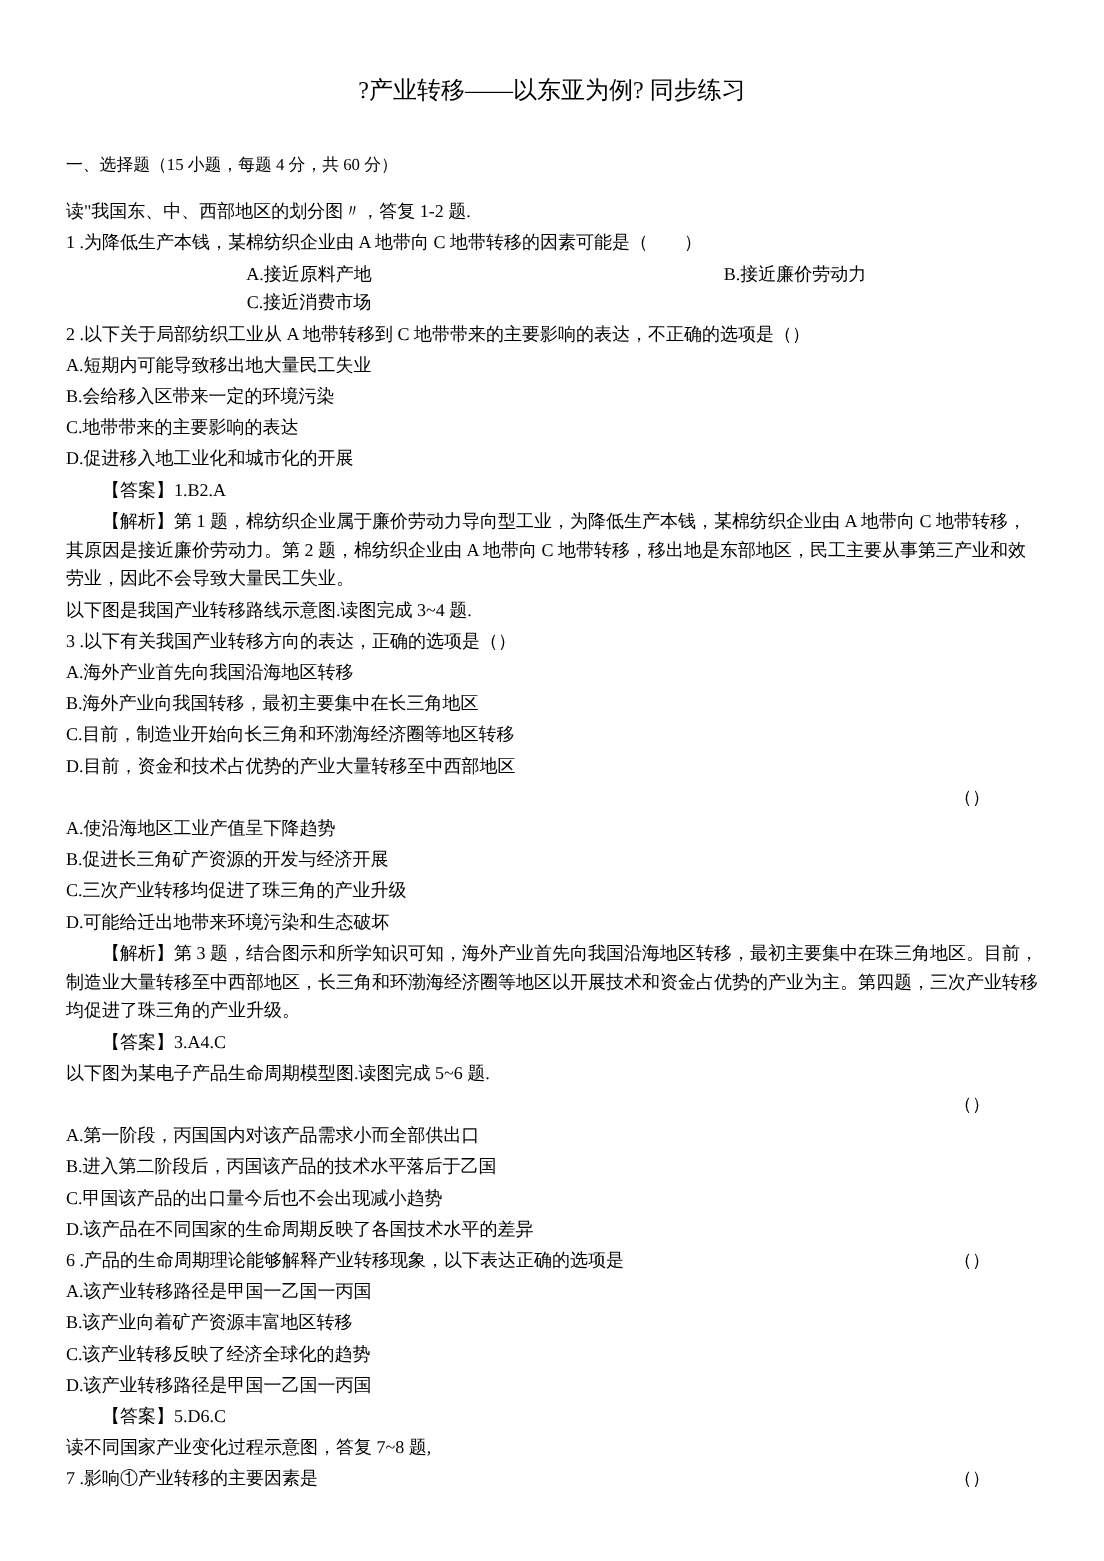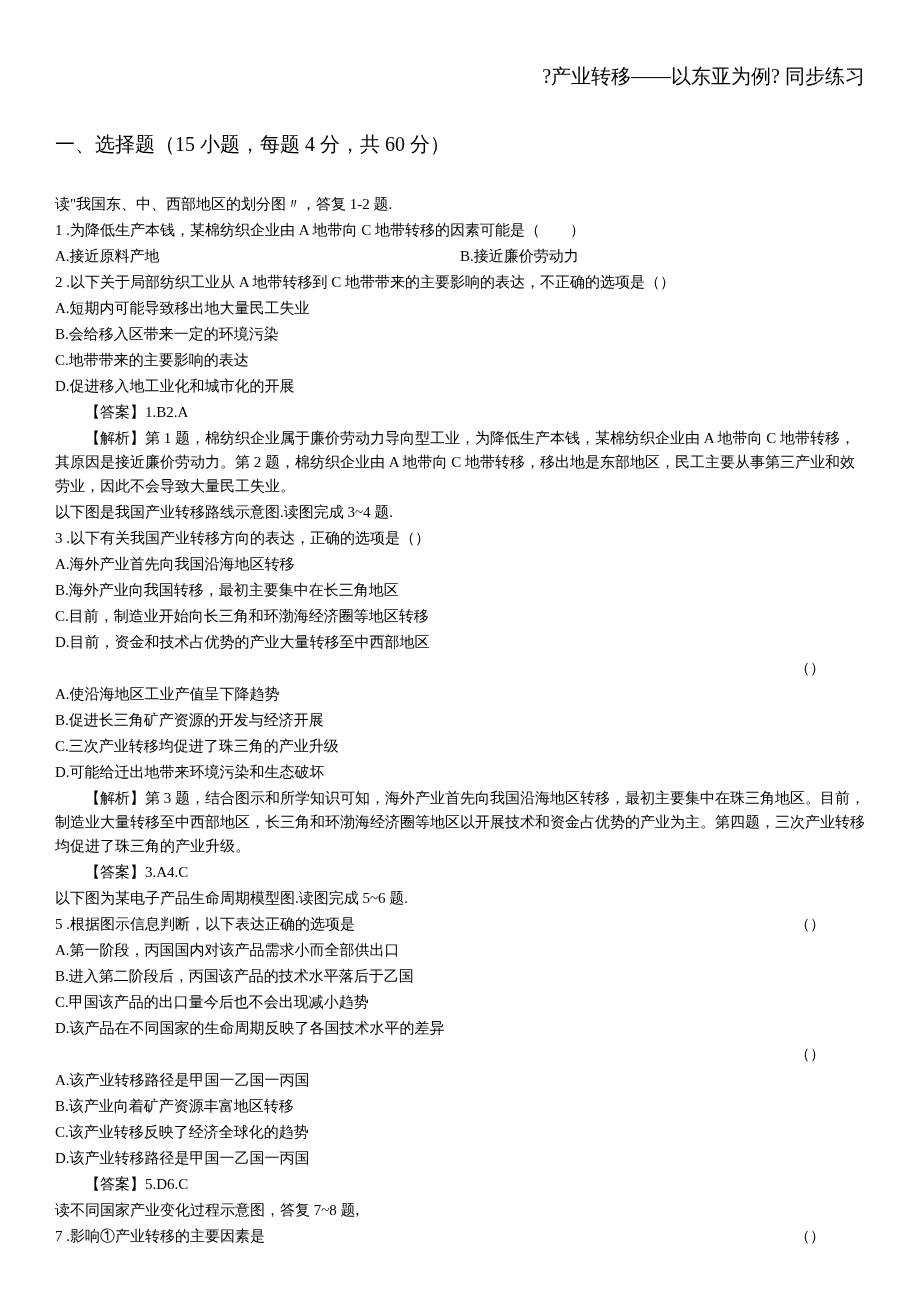--- a/index.html
+++ b/index.html
@@ -6,40 +6,41 @@
       font-family: "SimSun", "宋体", serif;
       font-size: 15px;
       line-height: 1.6;
       color: #000;
       background: #fff;
       margin: 0;
       padding: 60px 55px;
       width: 810px;
     }
     .title {
-      text-align: right;
+      text-align: center;
       font-size: 20px;
       margin-bottom: 36px;
     }
     .section-header {
-      font-size: 20px;
-      margin: 20px 0 32px;
+      font-size: 14px;
+      margin: 20px 0 15px;
     }
     .paragraph {
       margin: 2px 0;
     }
     .answer-label, .analysis-label {
       display: inline;
       text-align: center;
     }
     .answer-box {
       text-indent: 2em;
     }
     .option-row {
       display: flex;
+      text-align: center;
     }
     .option-row .opt {
       flex: 0 0 50%;
     }
     .paren-right {
       float: right;
       margin-right: 40px;
     }
     .q-line {
       overflow: hidden;
@@ -53,20 +54,21 @@
 <div class="section-header">一、选择题（15 小题，每题 4 分，共 60 分）</div>
 
 <div class="paragraph">读"我国东、中、西部地区的划分图〃，答复 1-2 题.</div>
 
 <div class="paragraph">1 .为降低生产本钱，某棉纺织企业由 A 地带向 C 地带转移的因素可能是（　　）</div>
 <div class="option-row">
   <div class="opt">A.接近原料产地</div>
   <div class="opt">B.接近廉价劳动力</div>
 </div>
 <div class="option-row">
+  <div class="opt">C.接近消费市场</div>
 </div>
 
 <div class="paragraph">2 .以下关于局部纺织工业从 A 地带转移到 C 地带带来的主要影响的表达，不正确的选项是（）</div>
 <div class="paragraph">A.短期内可能导致移出地大量民工失业</div>
 <div class="paragraph">B.会给移入区带来一定的环境污染</div>
 <div class="paragraph">C.地带带来的主要影响的表达</div>
 <div class="paragraph">D.促进移入地工业化和城市化的开展</div>
 
 <div class="paragraph answer-box">
   <span class="answer-label">【答案】</span><span>1.B2.A</span>
@@ -96,29 +98,29 @@
   <span style="margin-left:2em" class="analysis-label">【解析】</span><span>第 3 题，结合图示和所学知识可知，海外产业首先向我国沿海地区转移，最初主要集中在珠三角地区。目前，制造业大量转移至中西部地区，长三角和环渤海经济圈等地区以开展技术和资金占优势的产业为主。第四题，三次产业转移均促进了珠三角的产业升级。</span>
 </div>
 
 <div class="paragraph answer-box">
   <span class="answer-label">【答案】</span><span>3.A4.C</span>
 </div>
 
 <div class="paragraph">以下图为某电子产品生命周期模型图.读图完成 5~6 题.</div>
 
 <div class="paragraph q-line">
-  <span>5 .根据图示信息判断，以下表达正确的选项是</span>
   <span class="paren-right">（）</span>
 </div>
 <div class="paragraph">A.第一阶段，丙国国内对该产品需求小而全部供出口</div>
 <div class="paragraph">B.进入第二阶段后，丙国该产品的技术水平落后于乙国</div>
 <div class="paragraph">C.甲国该产品的出口量今后也不会出现减小趋势</div>
 <div class="paragraph">D.该产品在不同国家的生命周期反映了各国技术水平的差异</div>
 
 <div class="paragraph q-line">
+  <span>6 .产品的生命周期理论能够解释产业转移现象，以下表达正确的选项是</span>
   <span class="paren-right">（）</span>
 </div>
 <div class="paragraph">A.该产业转移路径是甲国一乙国一丙国</div>
 <div class="paragraph">B.该产业向着矿产资源丰富地区转移</div>
 <div class="paragraph">C.该产业转移反映了经济全球化的趋势</div>
 <div class="paragraph">D.该产业转移路径是甲国一乙国一丙国</div>
 
 <div class="paragraph answer-box">
   <span class="answer-label">【答案】</span><span>5.D6.C</span>
 </div>

